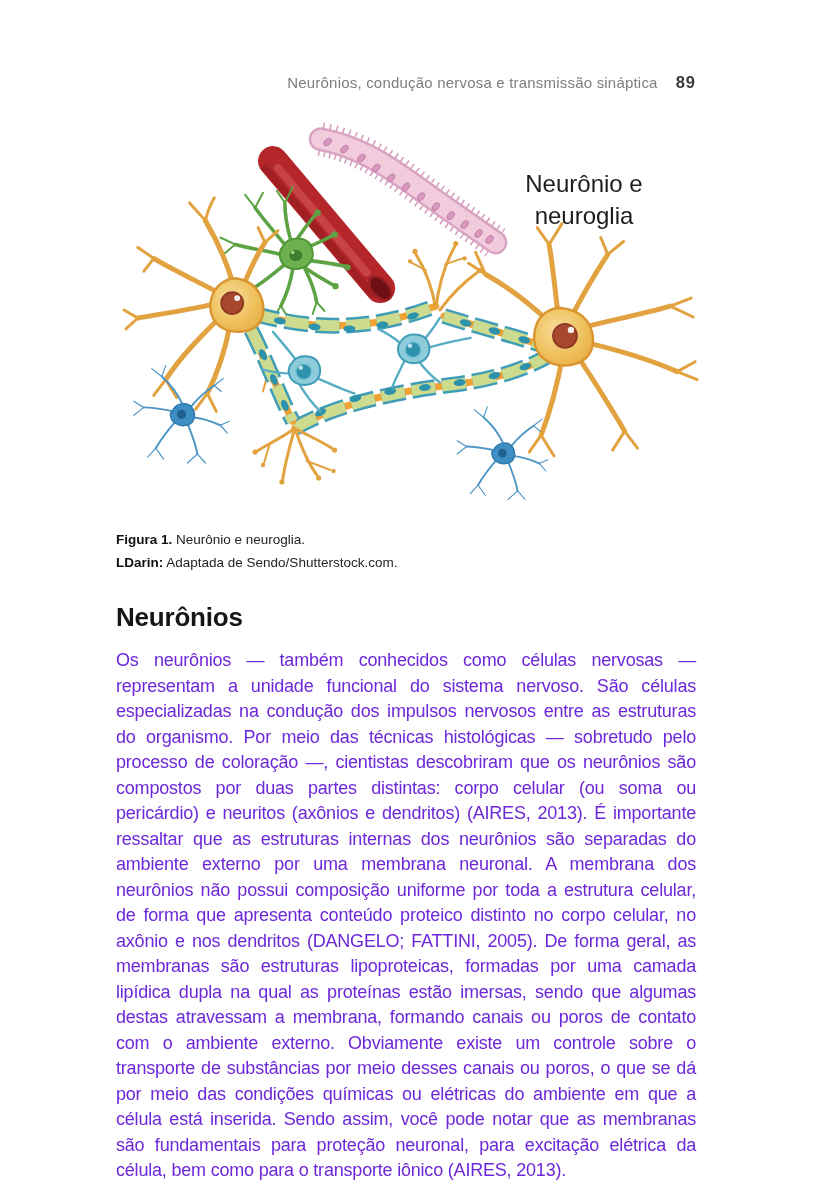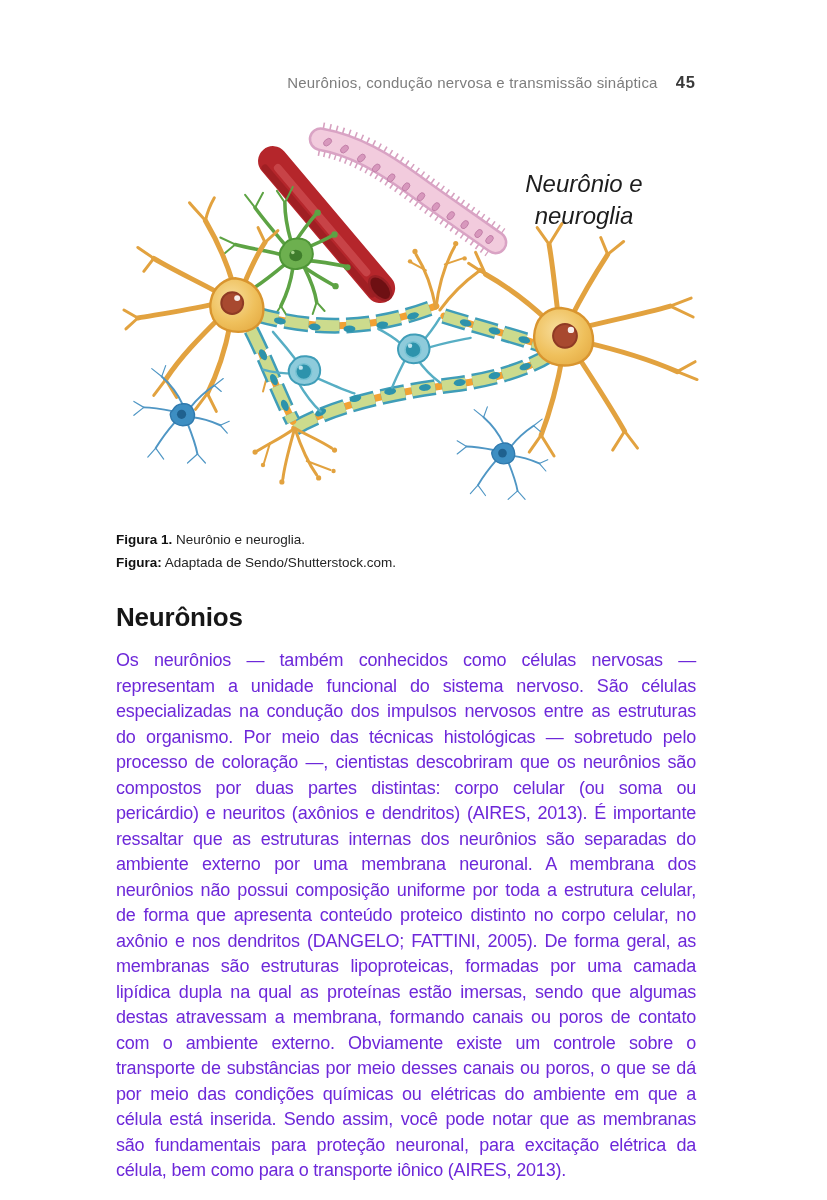--- a/index.html
+++ b/index.html
@@ -19,21 +19,21 @@
     display:flex;justify-content:flex-end;align-items:baseline;
     white-space:nowrap;
   }
   .running-head .title{
     font-size:15px;color:var(--header-gray,#7d7d7d);letter-spacing:.2px;
   }
   .running-head .pagenum{
     font-size:16.5px;font-weight:700;color:#3a3a3a;margin-left:18px;letter-spacing:1px;
   }
   
-  .figure-wrap{position:relative;width:596px;height:385px;margin-top:30px;font-style:italic;}
+  .figure-wrap{position:relative;width:596px;height:385px;margin-top:30px;}
   .figure-wrap svg{display:block;width:596px;height:385px;}
   .fig-label{
     position:absolute;left:378px;top:46px;width:180px;
     text-align:center;font-size:24px;line-height:1.32;color:#1d1d1d;
   }
   .caption{margin:0;font-size:13.5px;line-height:1.68;color:#242424;}
   .caption:first-of-type{margin-top:22px;}
   .caption b{font-weight:700;color:#111;}
   
   h1.section-heading{
@@ -59,21 +59,21 @@
   .schwann{fill:var(--glia-nucleus,#2d93ac)}
   .tipdot{fill:var(--dendrite,#e2a23f)}
 </style>
 </head>
 <body>
 
 <div class="page">
 
   <div class="running-head">
     <span class="title">Neurônios, condução nervosa e transmissão sináptica</span>
-    <span class="pagenum">45</span>
+    <span class="pagenum">89</span>
   </div>
 
   <div class="figure-wrap">
     <svg viewBox="0 0 600 385" aria-hidden="true">
       <defs>
         <radialGradient id="somaGrad" cx="40%" cy="38%" r="75%">
           <stop offset="0%" stop-color="#f7dd9b"></stop>
           <stop offset="60%" stop-color="#efc05c"></stop>
           <stop offset="100%" stop-color="#e5ab43"></stop>
         </radialGradient>
@@ -281,19 +281,19 @@
       </g>
       <g transform="translate(390,332) scale(0.95)">
         <use href="#mg"></use>
       </g>
     </svg>
 
     <div class="fig-label">Neurônio e neuroglia</div>
   </div>
 
   <p class="caption"><b>Figura 1.</b> <span>Neurônio e neuroglia.</span></p>
-  <p class="caption"><b>Figura:</b> <span>Adaptada de Sendo/Shutterstock.com.</span></p>
+  <p class="caption"><b>LDarin:</b> <span>Adaptada de Sendo/Shutterstock.com.</span></p>
 
   <h1 class="section-heading">Neurônios</h1>
 
   <p class="body-text">Os neurônios — também conhecidos como células nervosas — representam a unidade funcional do sistema nervoso. São células especializadas na condução dos impulsos nervosos entre as estruturas do organismo. Por meio das técnicas histológicas — sobretudo pelo processo de coloração —, cientistas descobriram que os neurônios são compostos por duas partes distintas: corpo celular (ou soma ou pericárdio) e neuritos (axônios e dendritos) (AIRES, 2013). É importante ressaltar que as estruturas internas dos neurônios são separadas do ambiente externo por uma membrana neuronal. A membrana dos neurônios não possui composição uniforme por toda a estrutura celular, de forma que apresenta conteúdo proteico distinto no corpo celular, no axônio e nos dendritos (DANGELO; FATTINI, 2005). De forma geral, as membranas são estruturas lipoproteicas, formadas por uma camada lipídica dupla na qual as proteínas estão imersas, sendo que algumas destas atravessam a membrana, formando canais ou poros de contato com o ambiente externo. Obviamente existe um controle sobre o transporte de substâncias por meio desses canais ou poros, o que se dá por meio das condições químicas ou elétricas do ambiente em que a célula está inserida. Sendo assim, você pode notar que as membranas são fundamentais para proteção neuronal, para excitação elétrica da célula, bem como para o transporte iônico (AIRES, 2013).</p>
 
 </div>
 
 </body></html>

